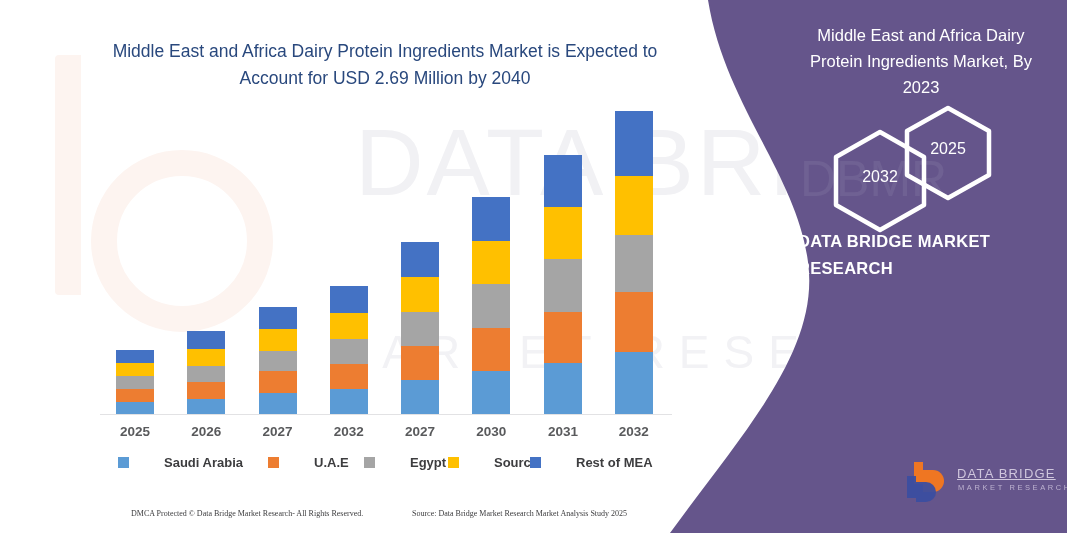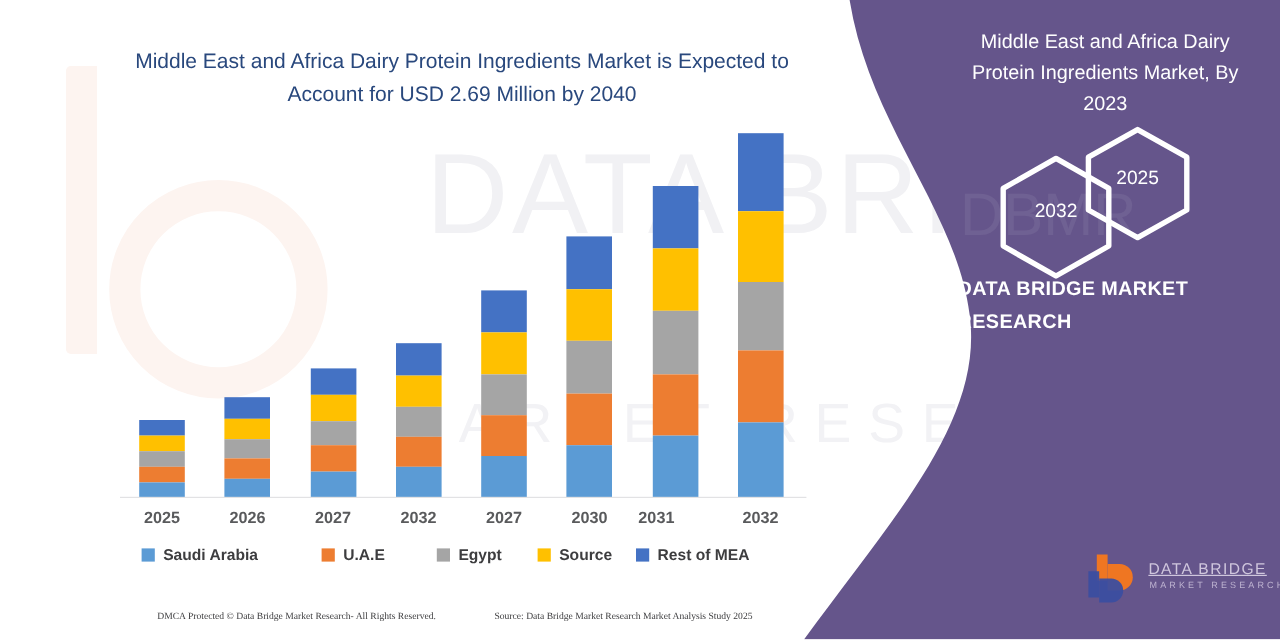--- a/index.html
+++ b/index.html
@@ -127,20 +127,21 @@
     display: flex;
     align-items: center;
     gap: 7px;
     white-space: nowrap;
   }
   .legend-swatch { width: 11px; height: 11px; display: block; }
   .legend-label {
     font-size: 13px;
     font-weight: bold;
     color: #3d3d3f;
+    margin-left: 28px;
   }
 
   
   .footer-left {
     position: absolute;
     left: 85px; top: 509px;
     font-size: 8px;
     font-family: "Liberation Serif", serif;
     color: #3c3c3e;
     white-space: nowrap;
@@ -325,21 +326,21 @@
     </div>
   <div class="plot-baseline"></div>
 
   <div class="xaxis" id="xaxis">
       <div class="xlabel" style="left: 0px;">2025</div>
       <div class="xlabel" style="left: 71.25px;">2026</div>
       <div class="xlabel" style="left: 142.5px;">2027</div>
       <div class="xlabel" style="left: 213.75px;">2032</div>
       <div class="xlabel" style="left: 285px;">2027</div>
       <div class="xlabel" style="left: 356.25px;">2030</div>
-      <div class="xlabel" style="left: 412px;">2031</div>
+      <div class="xlabel" style="left: 428px;">2031</div>
       <div class="xlabel" style="left: 498.75px;">2032</div>
     </div>
 
   <div class="legend" id="legend">
       <div class="legend-item" style="left: 0px;">
         <span class="legend-swatch" style="background: rgb(91, 155, 213);"></span>
         <span class="legend-label">Saudi Arabia</span>
       </div>
       <div class="legend-item" style="left: 150px;">
         <span class="legend-swatch" style="background: rgb(237, 125, 49);"></span>

